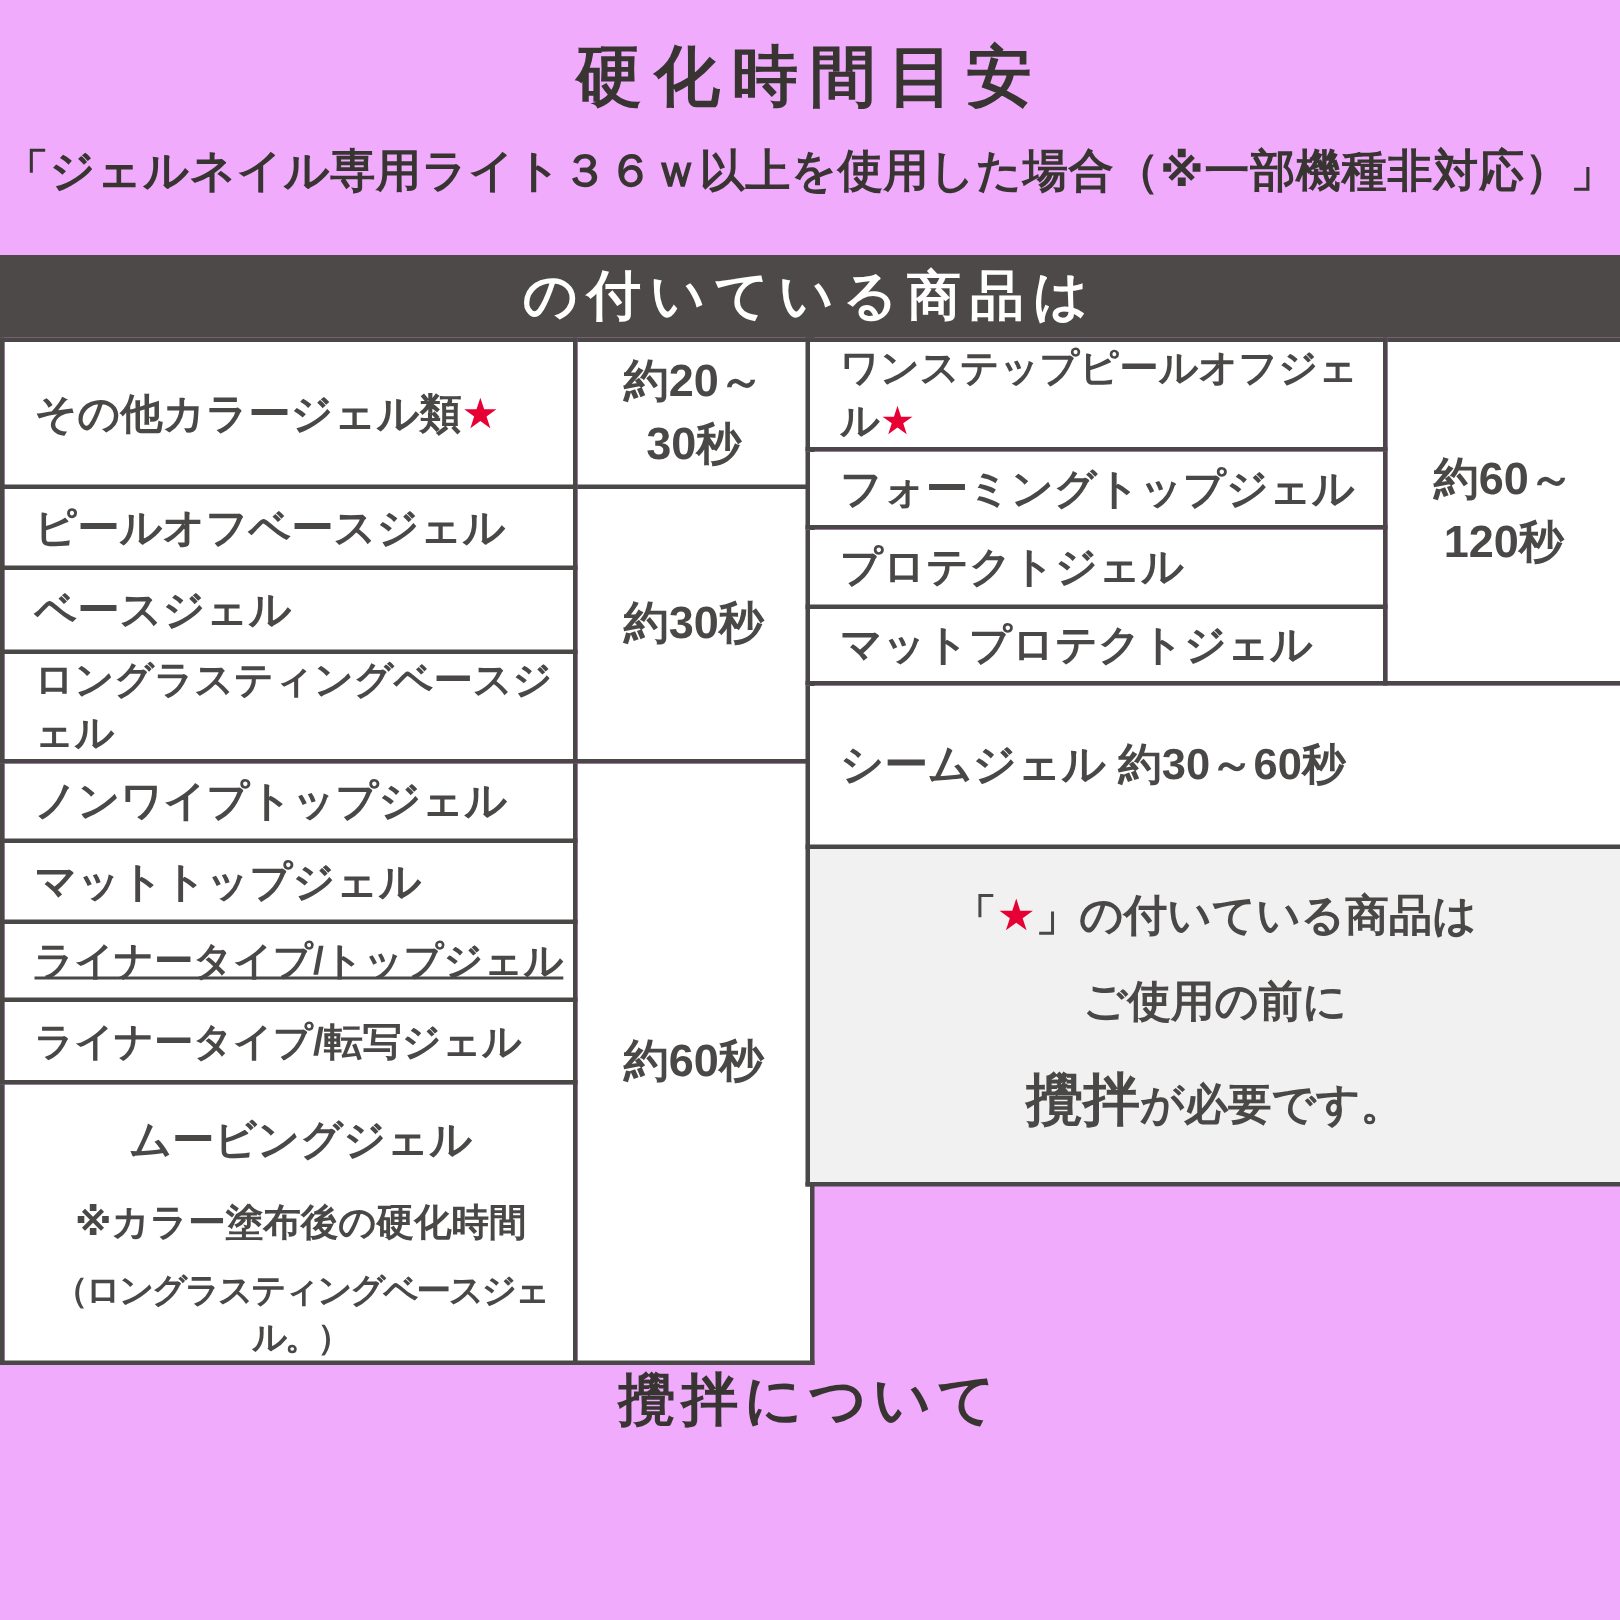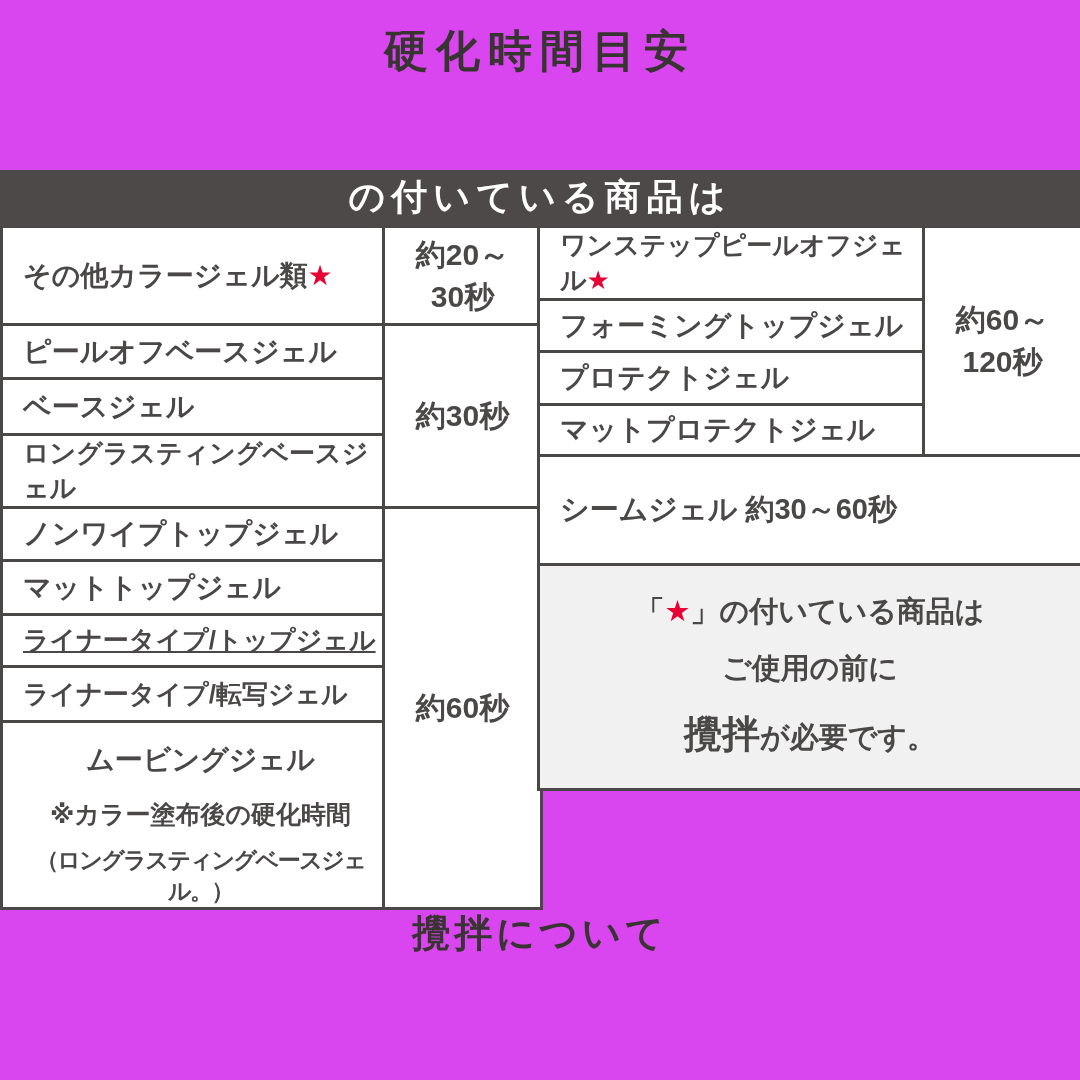--- a/index.html
+++ b/index.html
@@ -1,17 +1,17 @@
 <!DOCTYPE html>
 <html><head>
 <meta charset="utf-8">
 <style>
   html,body { margin:0; padding:0; background:#ffffff; }
   .canvas {
-    position:relative; width:1080px; height:1080px; background:#d946ef;
+    position:relative; width:1080px; height:1080px; background:#f0abfc;
     font-family:"Liberation Sans","DejaVu Sans",sans-serif;
     color:#443f3e; overflow:hidden;
   }
   .page-title {
     position:absolute; top:22px; left:0; width:1080px; text-align:center;
     font-size:44px; font-weight:bold; letter-spacing:8px; color:#383432;
   }
   .page-subtitle {
     position:absolute; top:94px; left:0; width:1080px; text-align:center;
     font-size:30px; font-weight:600; letter-spacing:0.5px; color:#383432;
@@ -52,20 +52,21 @@
     position:absolute; top:930px; left:0; width:1080px; text-align:center;
     font-size:28px; font-weight:600; line-height:1.75; color:#383432; letter-spacing:0.5px;
   }
 </style>
 </head>
 <body>
 
 <div class="canvas">
 
   <div class="page-title">硬化時間目安</div>
+  <div class="page-subtitle">「ジェルネイル専用ライト３６ｗ以上を使用した場合（※一部機種非対応）」</div>
 
   <div class="band">
     <span>の付いている商品は</span>
   </div>
 
   <table class="tbl-left">
     <colgroup>
         <col style="width:382px">
         <col style="width:158px">
       </colgroup>

